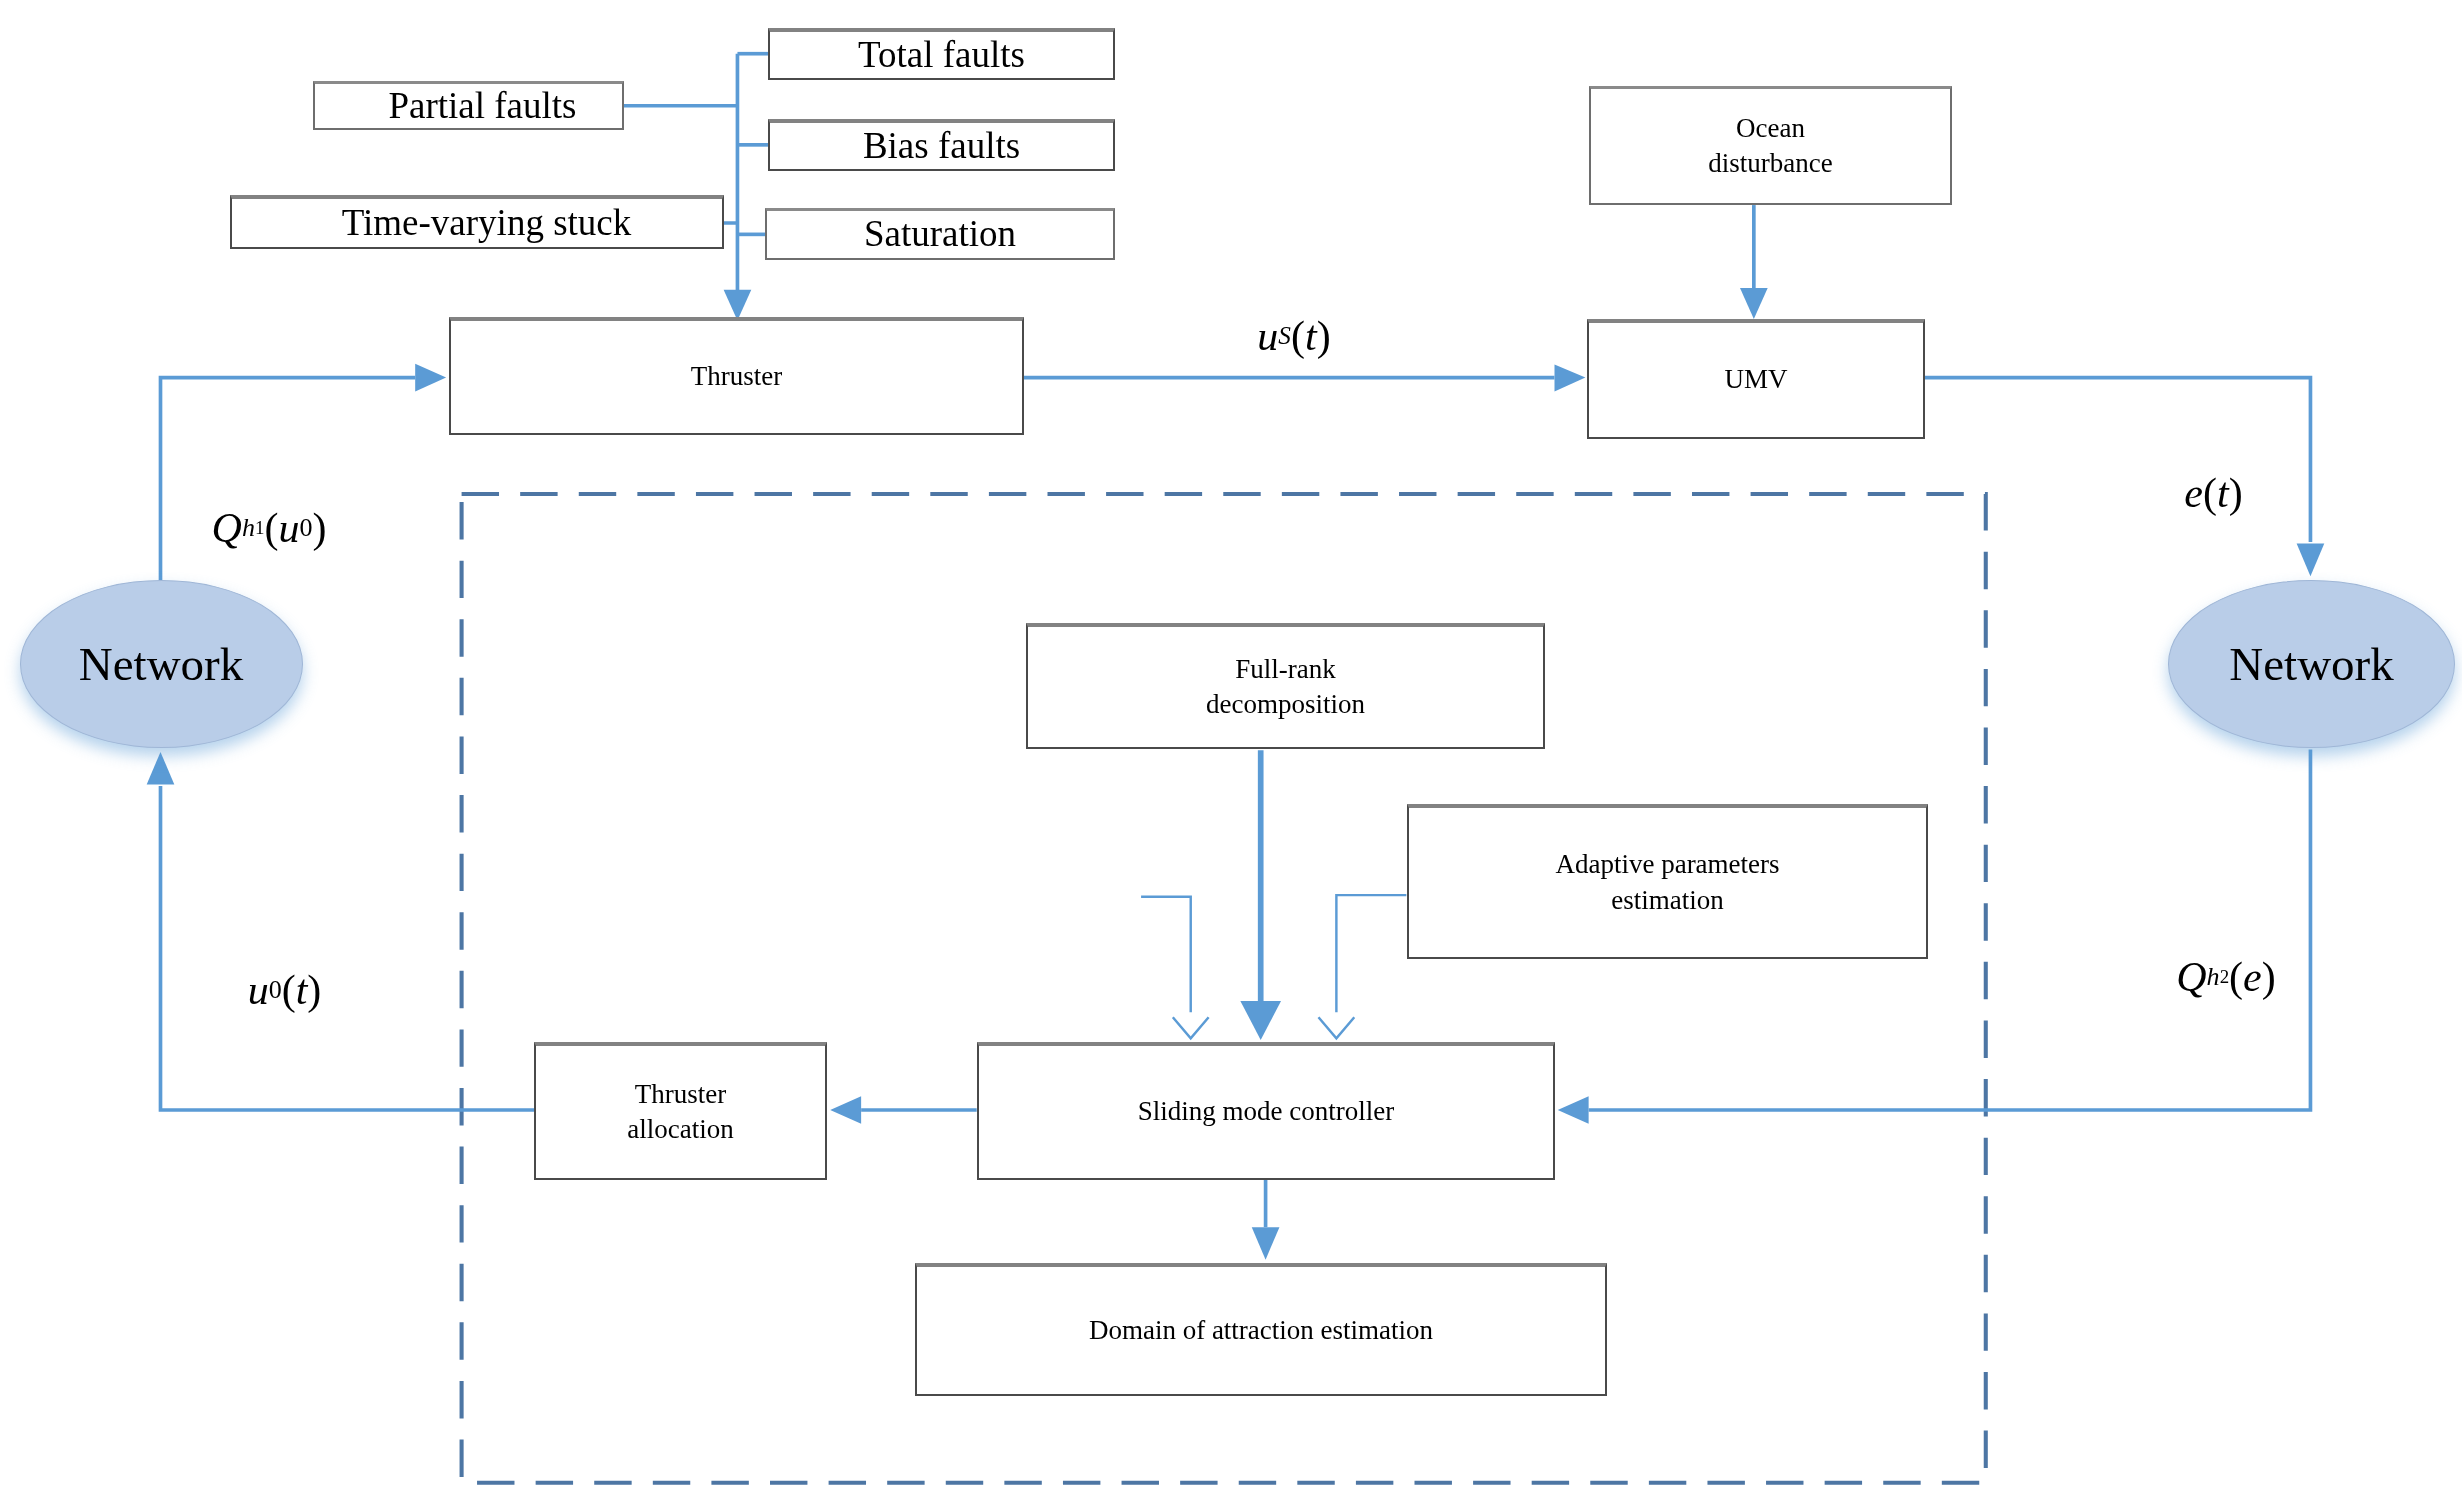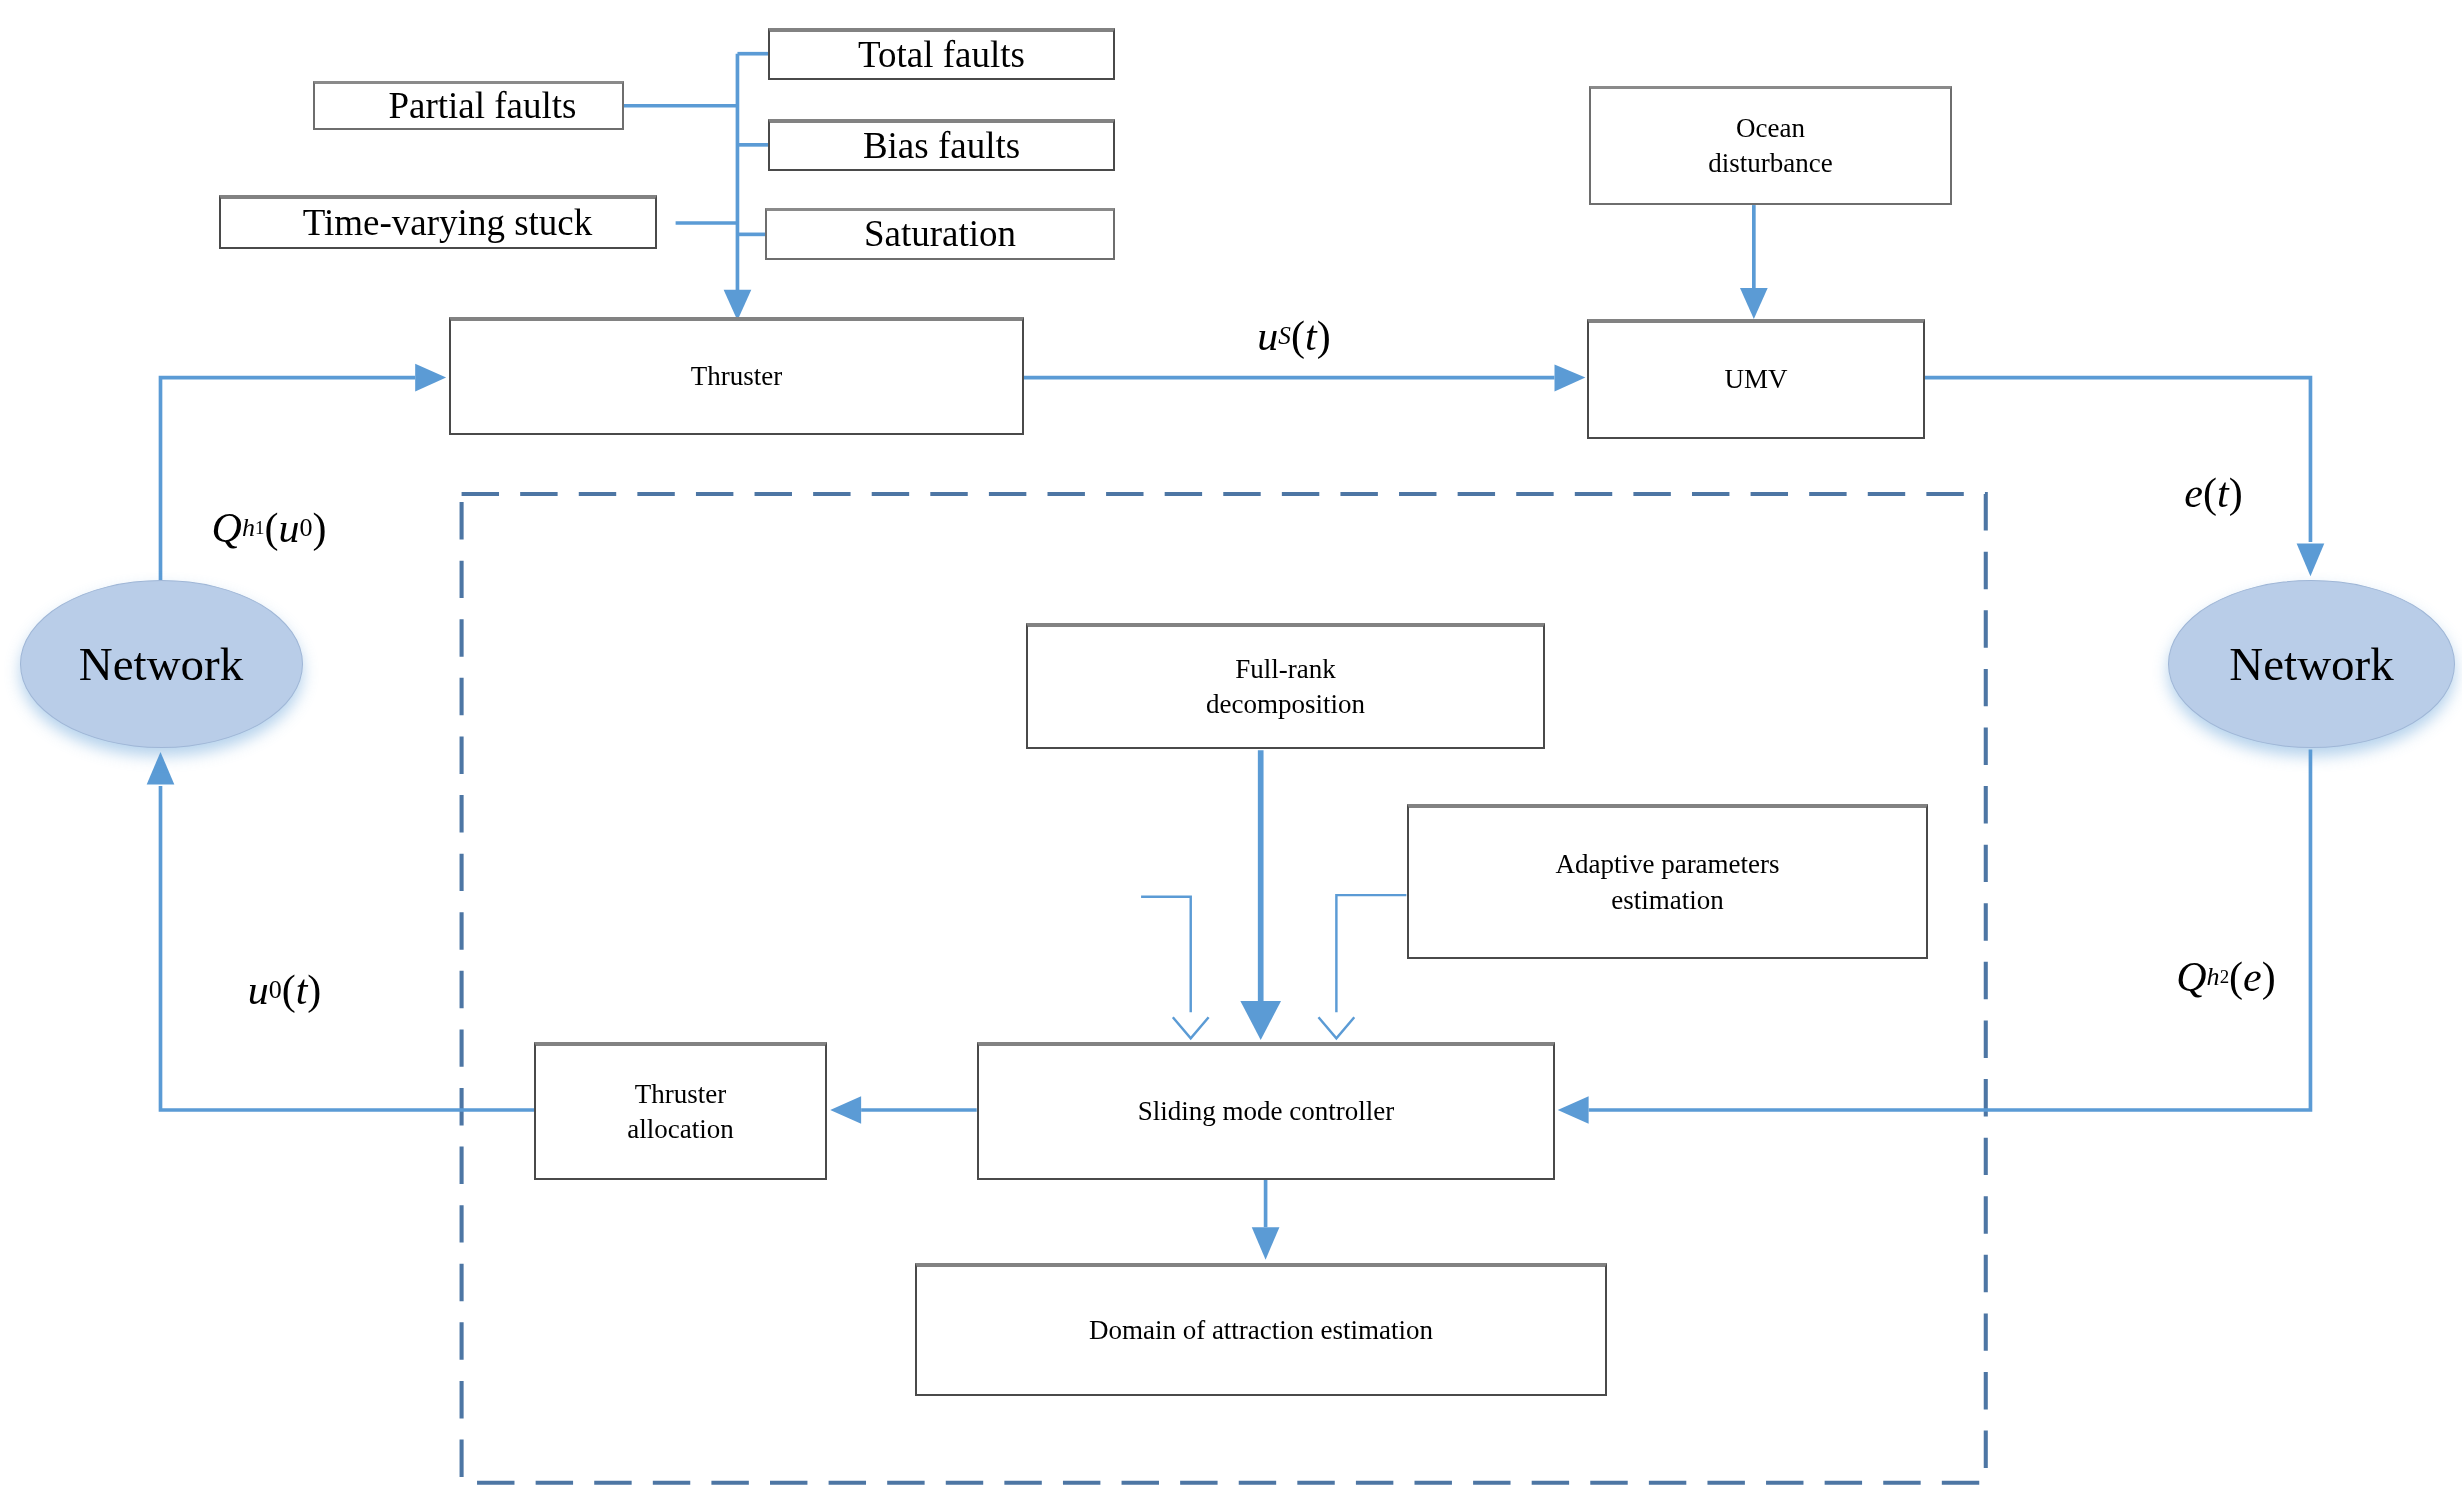--- a/index.html
+++ b/index.html
@@ -105,21 +105,21 @@
   </div>
   <div class="node node--small" style="left:768px;top:28px;width:347px;height:52px;">
     <span>Total faults</span>
   </div>
   <div class="node node--small" style="left:768px;top:119px;width:347px;height:52px;">
     <span>Bias faults</span>
   </div>
   <div class="node node--thin node--small" style="left:765px;top:208px;width:350px;height:52px;">
     <span>Saturation</span>
   </div>
-  <div class="node node--small" style="left:219px;top:195px;width:438px;height:54px;padding-left:19px;">
+  <div class="node node--small" style="left:230px;top:195px;width:494px;height:54px;padding-left:19px;">
     <span>Time-varying stuck</span>
   </div>
 
   <div class="node" style="left:449px;top:317px;width:575px;height:118px;">
     <span>Thruster</span>
   </div>
   <div class="node node--thin" style="left:1589px;top:86px;width:363px;height:119px;">
     <span>Ocean</span>
     <span>disturbance</span>
   </div>

